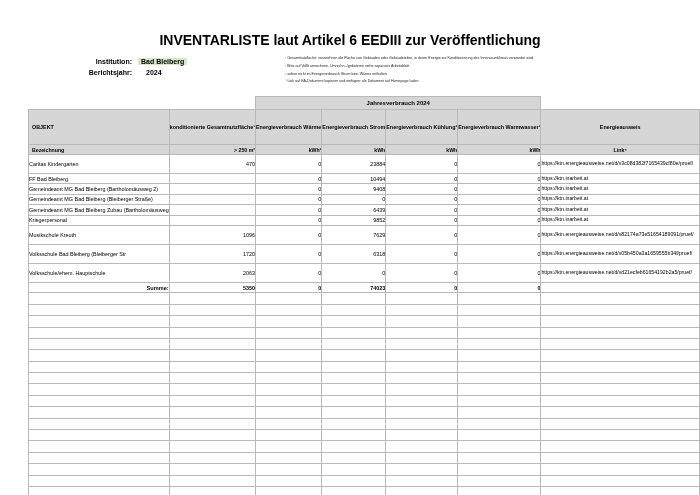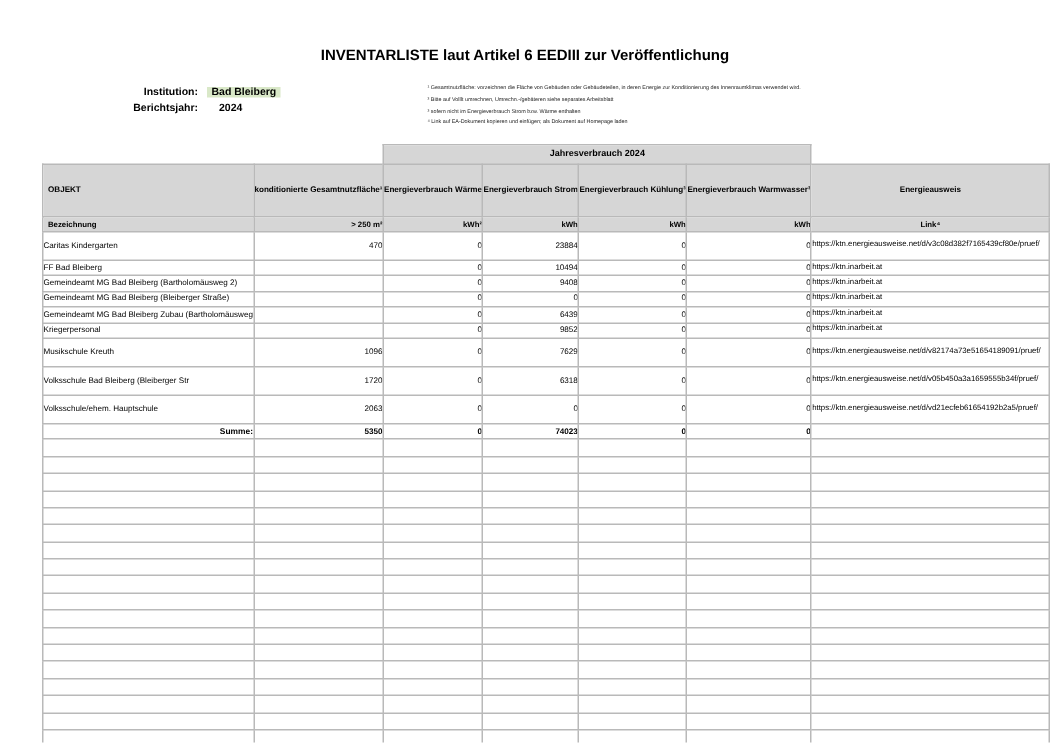--- a/index.html
+++ b/index.html
@@ -18,21 +18,21 @@
     position: relative;
     width: 700px;
     height: 495px;
   }
   .title {
     position: absolute;
     left: 0;
     top: 32px;
     width: 700px;
     text-align: center;
-    font-size: 10px;
+    font-size: 14px;
     font-weight: bold;
     color: #000;
   }
   .meta {
     position: absolute;
     left: 60px;
     top: 56px;
     width: 240px;
     font-size: 7px;
   }

